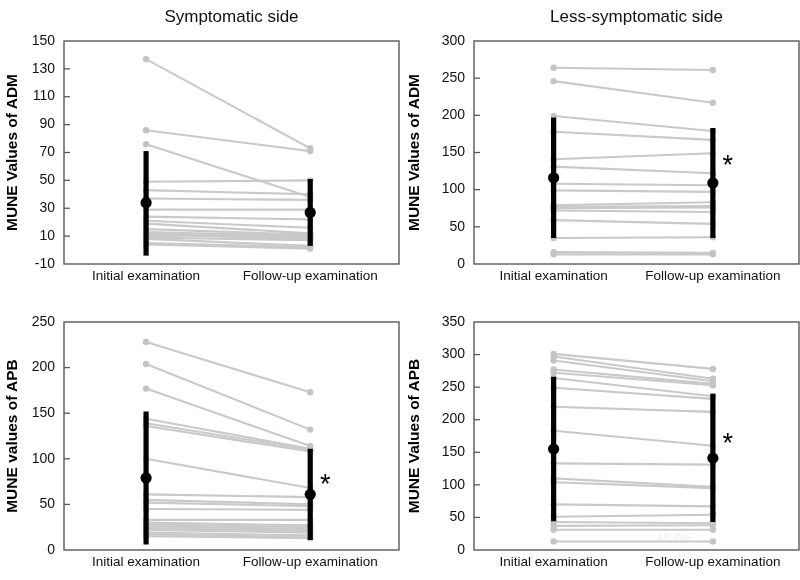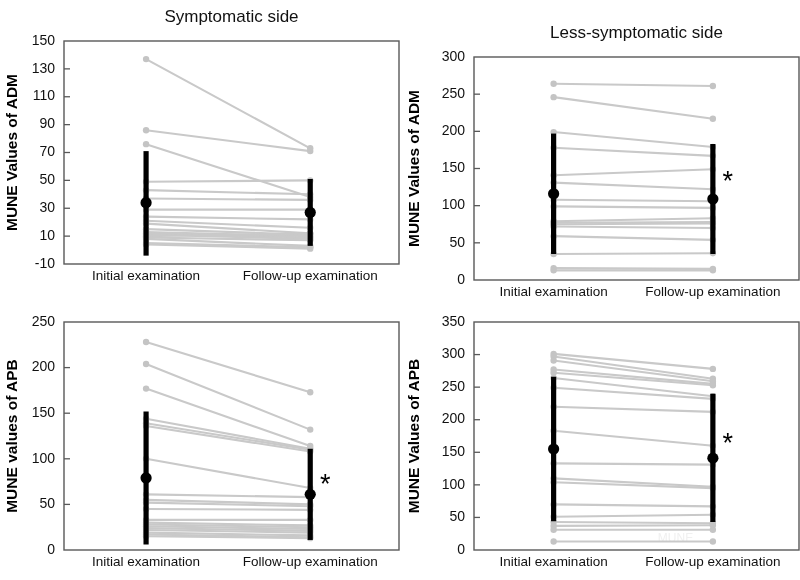--- a/index.html
+++ b/index.html
@@ -196,21 +196,21 @@
         <g clip-path="url(#clip-adm-symptomatic)">
           <line x1="146.075" y1="151.10625" x2="146.075" y2="255.63750000000002" class="err-bar"></line>
           <circle cx="146.075" cy="202.67499999999998" r="5.6" class="mean-dot"></circle>
           <line x1="310.225" y1="178.98125000000002" x2="310.225" y2="245.88125" class="err-bar"></line>
           <circle cx="310.225" cy="212.43125" r="5.6" class="mean-dot"></circle>
         </g>
         <text x="146.075" y="270" class="cat-label">Initial examination</text>
         <text x="310.225" y="270" class="cat-label">Follow-up examination</text>
       </svg>
     </div>
-    <div class="panel" style="left: 400px; top: 16px;">
+    <div class="panel" style="left: 400px; top: 0px;">
       <svg viewBox="0 0 400 290" width="400" height="290" class="panel-svg">
         <text x="236.5" y="22" class="panel-title">Less-symptomatic side</text>
         <g>
           <text x="65" y="264" class="tick-label">0</text>
           <text x="65" y="226.83333333333334" class="tick-label">50</text>
           <line x1="74" y1="226.83333333333334" x2="80" y2="226.83333333333334" class="tick-mark"></line>
           <text x="65" y="189.66666666666669" class="tick-label">100</text>
           <line x1="74" y1="189.66666666666669" x2="80" y2="189.66666666666669" class="tick-mark"></line>
           <text x="65" y="152.5" class="tick-label">150</text>
           <line x1="74" y1="152.5" x2="80" y2="152.5" class="tick-mark"></line>

